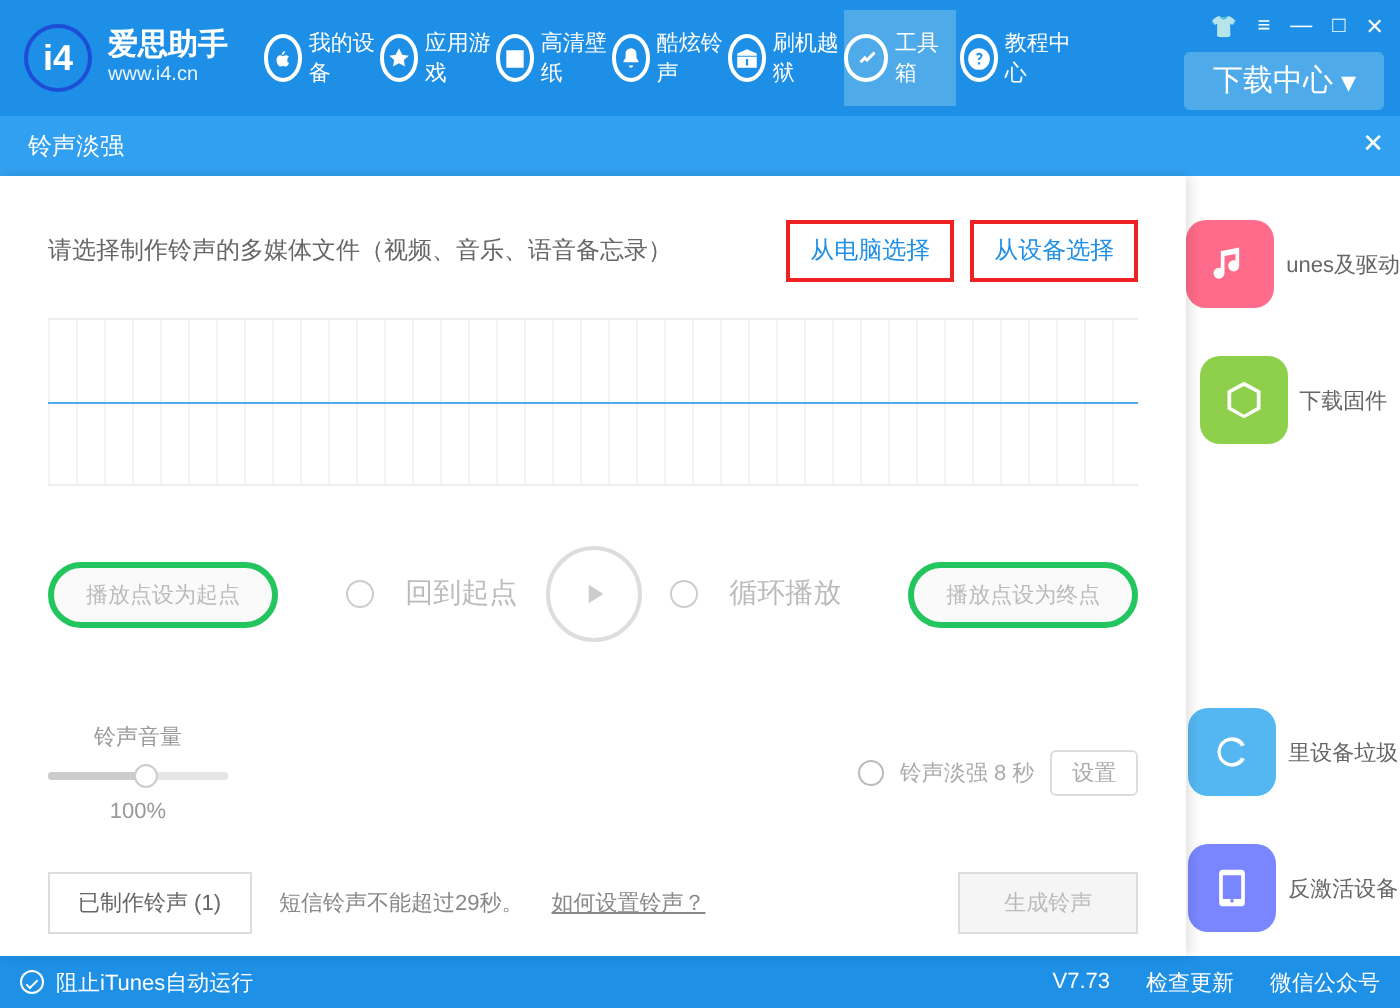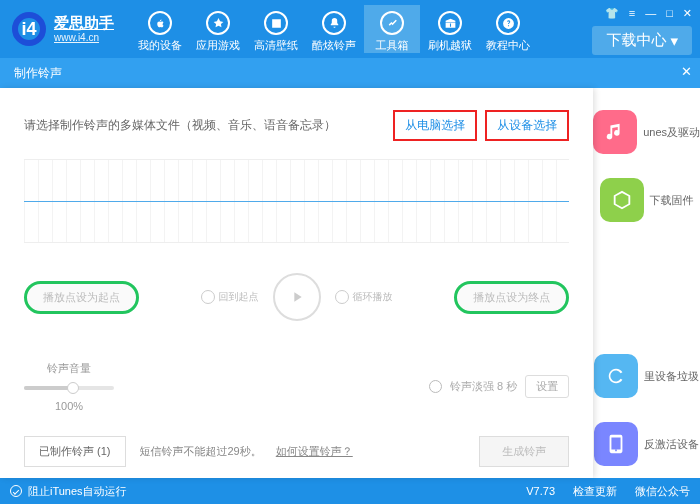--- a/index.html
+++ b/index.html
@@ -1,26 +1,26 @@
 <!DOCTYPE html>
 <html><head>
 <meta charset="utf-8">
 <style>
 * { margin:0; padding:0; box-sizing:border-box; font-family: "Microsoft YaHei", sans-serif; }
 body { width:700px; height:504px; background:#fff; overflow:hidden; position:relative; }
 
 
 .titlebar { height:58px; background:#1e8fe6; display:flex; align-items:center; color:#fff; }
 .logo { display:flex; align-items:center; padding:0 12px; gap:8px; }
-.logo-badge { width:34px; height:34px; border:6px solid #1d4ed8; border-radius:50%; display:flex; align-items:center; justify-content:center; font-weight:bold; font-size:18px; }
-.logo-text { display:flex; flex-direction:column; line-height:1.1;text-decoration:underline; }
+.logo-badge { width:34px; height:34px; border:2px solid #1d4ed8; border-radius:50%; display:flex; align-items:center; justify-content:center; font-weight:bold; font-size:18px; }
+.logo-text { display:flex; flex-direction:column; line-height:1.1; }
 .logo-name { font-size:15px; font-weight:bold; }
 .logo-url { font-size:10px; opacity:.9; }
 .nav { display:flex; gap:2px; margin-left:6px; flex:1; }
-.nav-item { width:56px; height:48px; display:flex; flex-direction:column; align-items:center; justify-content:flex-end; gap:3px; font-size:11px; cursor:pointer; position:relative; }
+.nav-item { width:56px; height:48px; display:flex; flex-direction:row; align-items:center; justify-content:flex-end; gap:3px; font-size:11px; cursor:pointer; position:relative; }
 .nav-item.active { background:#4faaea; }
 .nav-icon { width:24px; height:24px; border:2px solid #fff; border-radius:50%; display:flex; align-items:center; justify-content:center; }
 .nav-icon svg { width:13px; height:13px; fill:#fff; }
 .title-controls { display:flex; flex-direction:column; align-items:flex-end; padding:4px 8px 0 0; gap:6px; }
 .win-icons { display:flex; gap:10px; font-size:11px; color:#fff; }
 .win-icons span { cursor:pointer; }
 .dl-btn { background:#4faaea; color:#fff; font-size:15px; padding:5px 14px; border-radius:3px; cursor:pointer; display:flex; align-items:center; gap:4px; }
 
 
 .tabstrip { height:30px; background:#32a0f0; display:flex; align-items:center; position:relative; }
@@ -37,21 +37,21 @@
 .red-btn { border:2px solid #e22; color:#1e8fe6; font-size:12px; padding:5px 10px; background:#fff; cursor:pointer; }
 
 .wave-area { margin-top:18px; height:84px; position:relative; background:repeating-linear-gradient(to right, #f3f3f3 0 1px, transparent 1px 14px); border-top:1px solid #eee; border-bottom:1px solid #eee; }
 .wave-line { position:absolute; top:50%; left:0; right:0; height:1px; background:#4faaea; }
 
 .play-row { margin-top:30px; display:flex; align-items:center; justify-content:space-between; }
 .pill { border:3px solid #22c55e; border-radius:20px; padding:6px 16px; font-size:11px; color:#bbb; background:#fafafa; cursor:pointer; }
 .play-center { display:flex; align-items:center; gap:14px; }
 .play-btn { width:48px; height:48px; border:2px solid #ddd; border-radius:50%; display:flex; align-items:center; justify-content:center; cursor:pointer; }
 .play-btn svg { width:16px; height:16px; fill:#ccc; }
-.mini { font-size:10px; color:#bbb; display:flex; align-items:center; gap:4px; }
+.mini { font-size:14px; color:#bbb; display:flex; align-items:center; gap:16px; }
 .mini .circ { width:14px; height:14px; border:1.5px solid #ccc; border-radius:50%; position:relative; }
 
 .vol-row { margin-top:40px; display:flex; align-items:center; justify-content:space-between; font-size:11px; color:#999; }
 .vol-left { display:flex; align-items:center; gap:10px;flex-direction:column; }
 .slider { width:90px; height:4px; background:#e5e5e5; border-radius:2px; position:relative; }
 .slider .fill { position:absolute; left:0; top:0; bottom:0; width:50%; background:#ccc; border-radius:2px; }
 .slider .knob { position:absolute; left:48%; top:-4px; width:12px; height:12px; border-radius:50%; background:#fff; border:1px solid #ccc; }
 .fade-group { display:flex; align-items:center; gap:8px; color:#aaa; }
 .fade-group .chk { width:13px; height:13px; border:1.5px solid #bbb; border-radius:50%; }
 .set-btn { border:1px solid #ddd; border-radius:3px; padding:3px 10px; font-size:11px; color:#aaa; cursor:pointer; }
@@ -114,35 +114,35 @@
       <span>高清壁纸</span>
     </div>
     <div class="nav-item">
       <div class="nav-icon">
           <svg viewBox="0 0 24 24">
             <path d="M12 2a5 5 0 00-5 5v4l-2 3v1h14v-1l-2-3V7a5 5 0 00-5-5zm0 18a2 2 0 002-2h-4a2 2 0 002 2z"></path>
           </svg>
         </div>
       <span>酷炫铃声</span>
     </div>
+    <div class="nav-item">
+      <div class="nav-icon">
+          <svg viewBox="0 0 24 24">
+            <path d="M3 7l9-4 9 4v2H3zm0 3h18v10H3zm8 2v6h2v-6z"></path>
+          </svg>
+        </div>
+      <span>刷机越狱</span>
+    </div>
     <div class="nav-item active">
       <div class="nav-icon">
           <svg viewBox="0 0 24 24">
             <path d="M20 7l-2-2-6 6-2-2-5 5 2 2 3-3 2 2 8-8zM4 4l3 3M17 17l3 3"></path>
           </svg>
         </div>
       <span>工具箱</span>
-    </div>
-    <div class="nav-item">
-      <div class="nav-icon">
-          <svg viewBox="0 0 24 24">
-            <path d="M3 7l9-4 9 4v2H3zm0 3h18v10H3zm8 2v6h2v-6z"></path>
-          </svg>
-        </div>
-      <span>刷机越狱</span>
     </div>
     <div class="nav-item">
       <div class="nav-icon">
           <svg viewBox="0 0 24 24">
             <path d="M12 2a10 10 0 100 20 10 10 0 000-20zm1 15h-2v-2h2zm1.5-6.5c-.5.5-1.5 1-1.5 2.5h-2c0-2 1.5-2.5 2-3 .4-.4.5-1 0-1.5-.5-.5-1.5-.5-2 .5l-1.7-1c1-2 3.7-2.3 5-1 1.3 1.3 1 2.7.2 3.5z"></path>
           </svg>
         </div>
       <span>教程中心</span>
     </div>
   </div>
@@ -156,21 +156,21 @@
     </div>
     <div class="dl-btn">
       <span>下载中心</span>
       <span>▾</span>
     </div>
   </div>
 </div>
 
 <div class="tabstrip">
   <div class="tab">
-    <span>制作铃声</span>
+    <span>铃声淡强</span>
   </div>
   <span class="tab-close">✕</span>
 </div>
 
 <div class="main">
   <div class="modal-col">
     <div class="prompt-row">
       <span>请选择制作铃声的多媒体文件（视频、音乐、语音备忘录）</span>
       <div class="red-btns">
         <button class="red-btn">从电脑选择</button>

